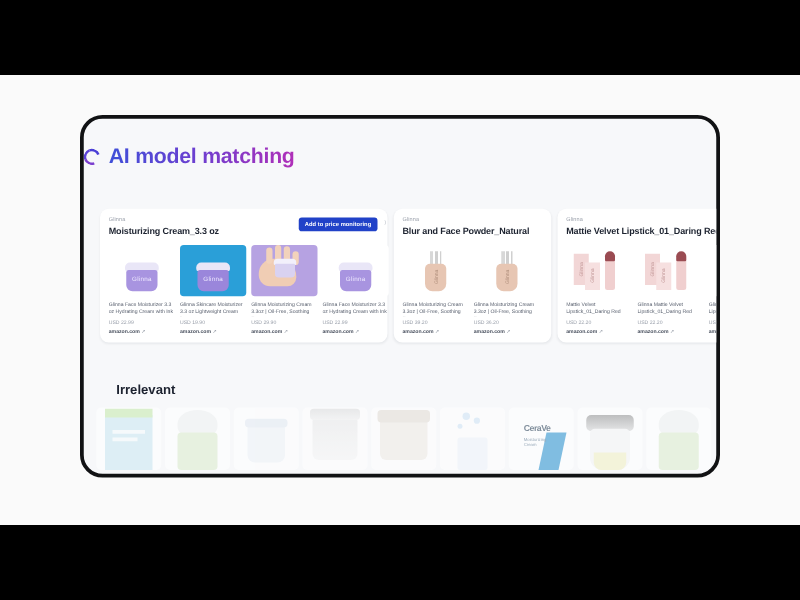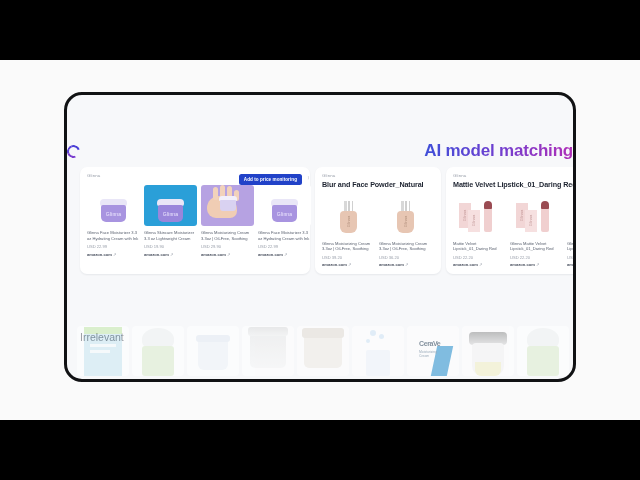--- a/index.html
+++ b/index.html
@@ -26,23 +26,23 @@
     position: absolute; left: 64px; top: 32px;
     width: 512px; height: 290px;
     border: 3px solid #111214;
     border-radius: 18px;
     background: #f7f8fa;
     overflow: hidden;
   }
 
   
   .title-row {
-    display: flex; align-items: center; justify-content: space-between;
+    display: flex; align-items: center; justify-content: flex-start;
     gap: 7px;
-    margin-top: 46px;
+    margin-top: 20px;
   }
   .spinner {
     width: 13px; height: 13px;
     border: 2px solid transparent;
     border-top-color: #4a3fd6;
     border-left-color: #5b42d8;
     border-bottom-color: #7b3fcf;
     border-radius: 50%;
     transform: rotate(25deg);
   }
@@ -146,22 +146,22 @@
     background:#9a4b52; border-radius:4px 4px 1px 1px; }
 
   .meta { margin-top: 4px; }
   .mname { font-size: 4.1px; line-height: 1.42; color: #5b6270; height: 12px; overflow: hidden; }
   .mprice { font-size: 4.1px; color: #9aa0ab; margin-top: 2px; }
   .msrc { font-size: 4.1px; color: #4b5260; font-weight: bold; margin-top: 2.5px; }
   .msrc .lk { color:#9aa0ab; font-weight: normal; }
 
   
   .irrelevant-h {
-    position: absolute; left: 13px; top: 211px;
-    font-size: 10.5px; color: #1d2330; font-weight: normal; margin-top: 25px;
+    position: absolute; left: 26px; top: 211px;
+    font-size: 10.5px; color: #1d2330; font-weight: bold;
   }
   .irr-row {
     position: absolute; left: 10px; top: 231px;
     display: flex; gap: 3px; width: 500px;
   }
   .irr {
     width: 52px; height: 50px; background: #fff; border-radius: 4px;
     position: relative; overflow: hidden; opacity: .55;
     flex: 0 0 auto;
   }
@@ -204,20 +204,21 @@
 
       <div class="title-row">
         <span class="spinner"></span>
         <span class="title-text">AI model matching</span>
       </div>
 
       <div class="cards">
 
         <div class="card c1">
           <div class="brand">Glinna</div>
+          <div class="ptitle">Moisturizing Cream_3.3 oz</div>
           <button class="monitor-btn">Add to price monitoring</button>
           <span class="badge-dot">⟩</span>
 
           <div class="row">
 
             <div class="item">
               <div class="thumb">
                 <div class="jar">
                   <div class="lid"></div>
                     <div class="body">

